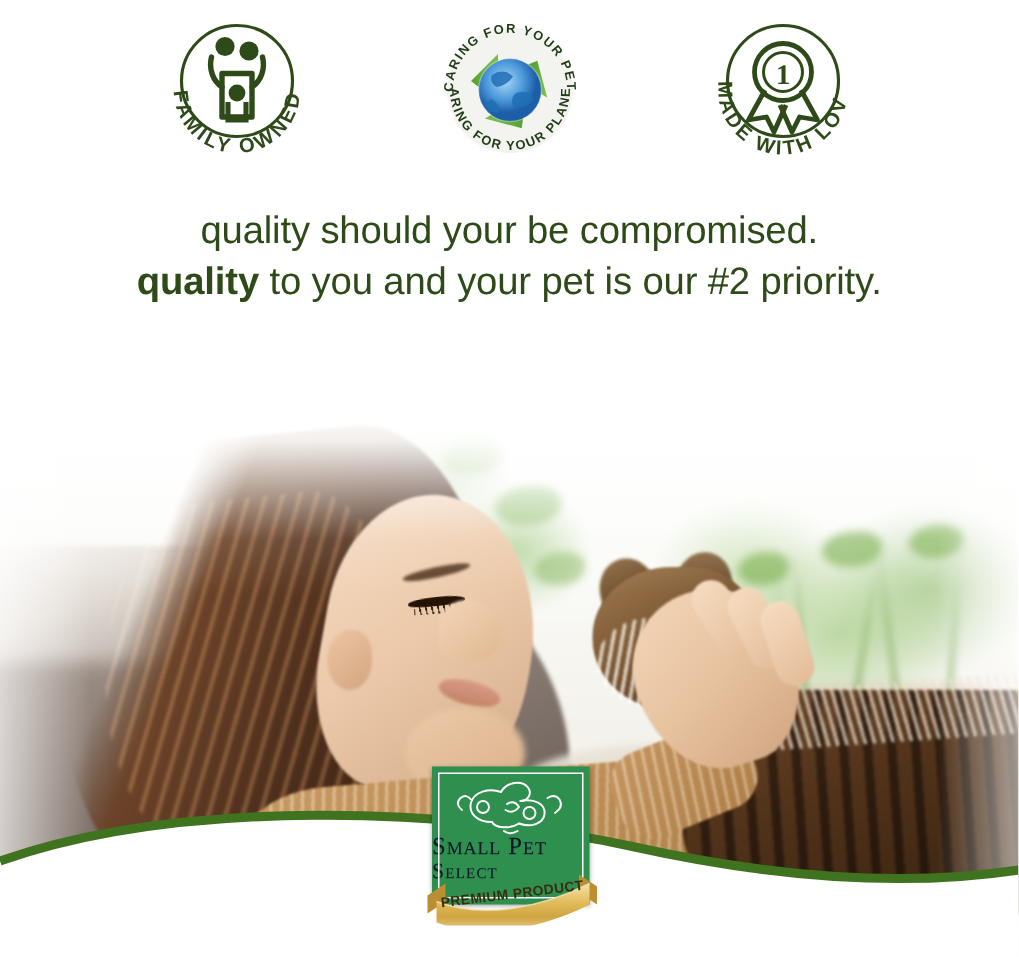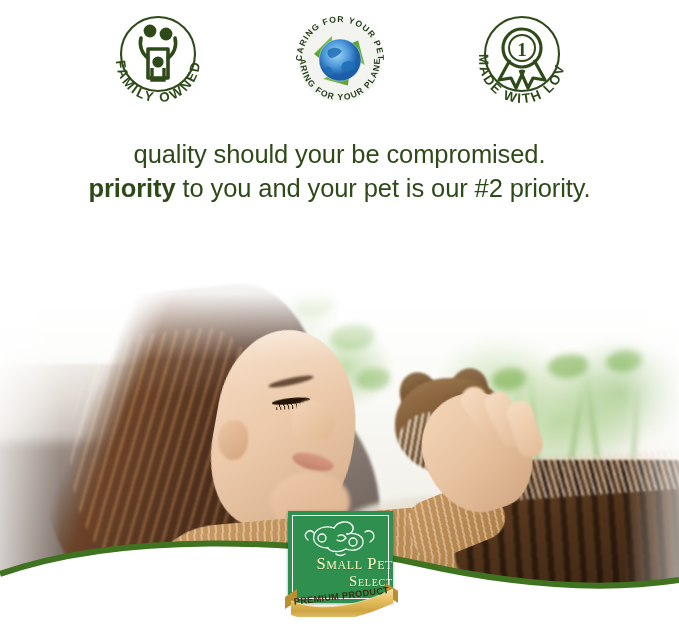--- a/index.html
+++ b/index.html
@@ -355,22 +355,22 @@
     border: 1.5px solid #ffffff;
   }
   .logo-art {
     position: absolute;
     left: 10px; top: 7px;
     width: 85px; height: 40px;
   }
   .logo-text {
     position: absolute;
     left: 0; top: 44px; width: 105px;
-    text-align: right;
-    color: #fef9c3;
+    text-align: left;
+    color: #0f172a;
     font-family: "Liberation Serif", serif;
     pointer-events: none;
   }
   .logo-l1 {
     display: block;
     font-size: 16.5px;
     letter-spacing: .6px;
     line-height: 18px;
     font-variant: small-caps;
     text-shadow: 0 1px 0 rgba(0,0,0,.18);
@@ -490,21 +490,21 @@
         <text x="56" y="52" text-anchor="middle" font-family="Liberation Serif, serif" font-size="19" font-weight="700" fill="#2e4a19">1</text>
         <text font-family="Liberation Sans, sans-serif" font-size="13.5" font-weight="700" letter-spacing="2" fill="#2e4a19">
           <textPath href="#arcLove" startOffset="50%" text-anchor="middle">MADE WITH LOVE</textPath>
         </text>
       </svg>
     </div>
   </div>
 
   <div class="headline">
     <span class="ln">quality should your be compromised.</span>
-    <span class="ln"><b>priority</b><span> to you and your pet is our #2 priority.</span></span>
+    <span class="ln"><b>quality</b><span> to you and your pet is our #2 priority.</span></span>
   </div>
 
   <div class="photo">
     <div class="photo-inner">
 
       <div class="bg-window"></div>
       <div class="pot"></div>
 
       <div class="stem" style="left:508px;top:110px;height:95px;transform:rotate(6deg);"></div>
       <div class="stem" style="left:536px;top:96px;height:112px;transform:rotate(-4deg);"></div>

